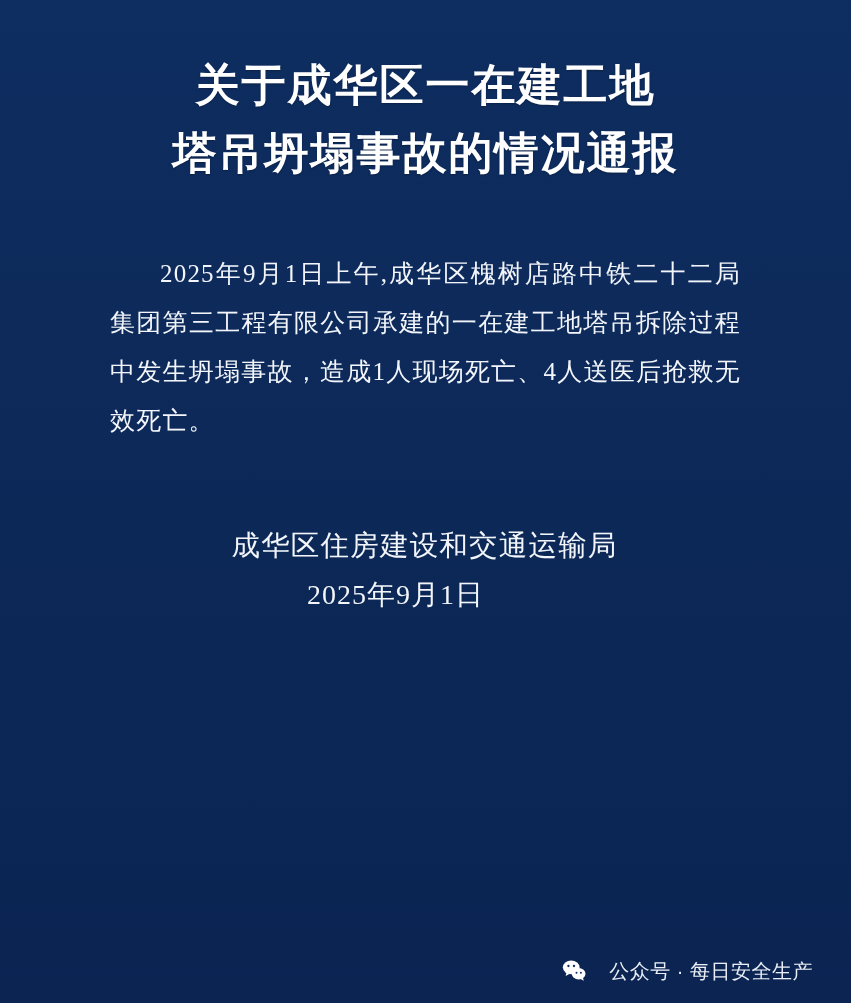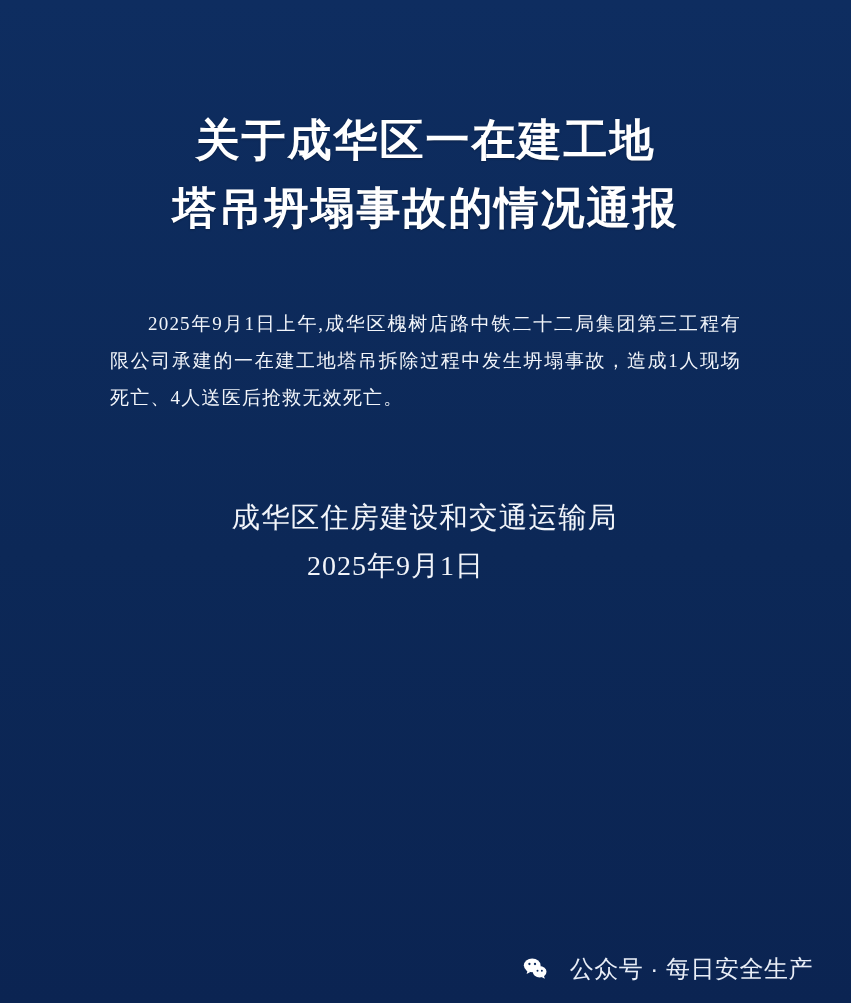--- a/index.html
+++ b/index.html
@@ -17,36 +17,36 @@
   }
   .page {
     width: 851px;
     height: 1003px;
     background: linear-gradient(180deg, #0e2d60 0%, #0c2857 55%, #0b2452 100%);
     box-sizing: border-box;
     padding: 0 110px;
     position: relative;
   }
   .title {
-    padding-top: 107px;
+    padding-top: 52px;
     text-align: center;
     font-size: 44px;
     font-weight: bold;
     line-height: 1.55;
     letter-spacing: 2px;
     color: #ffffff;
     text-shadow: 0 1px 2px rgba(0,0,0,0.25);
   }
   .title .line {
     display: block;
     white-space: nowrap;
   }
   .body {
     margin-top: 62px;
-    font-size: 19px;
+    font-size: 25px;
     line-height: 1.95;
     letter-spacing: 1.2px;
     color: #f2f5fa;
     text-align: justify;
     text-justify: inter-ideograph;
     font-family: Liberation Serif, serif;
   }
   .para {
     text-indent: 2em;
     margin: 0 0 8px 0;
@@ -66,24 +66,24 @@
     letter-spacing: 1px;
     color: #f2f5fa;
     margin-top: 2px;
     padding-right: 60px;
   }
   .footer {
     position: absolute;
     right: 38px;
     bottom: 18px;
     display: flex;
-    align-items: center;
+    align-items: flex-start;
     gap: 22px;
     font-family: "Liberation Sans", sans-serif;
-    font-size: 24px;
+    font-size: 20px;
     color: #e9eef7;
     letter-spacing: 0.5px;
   }
   .wechat-icon {
     width: 26px;
     height: 26px;
     display: inline-block;
   }
 </style>
 </head>

